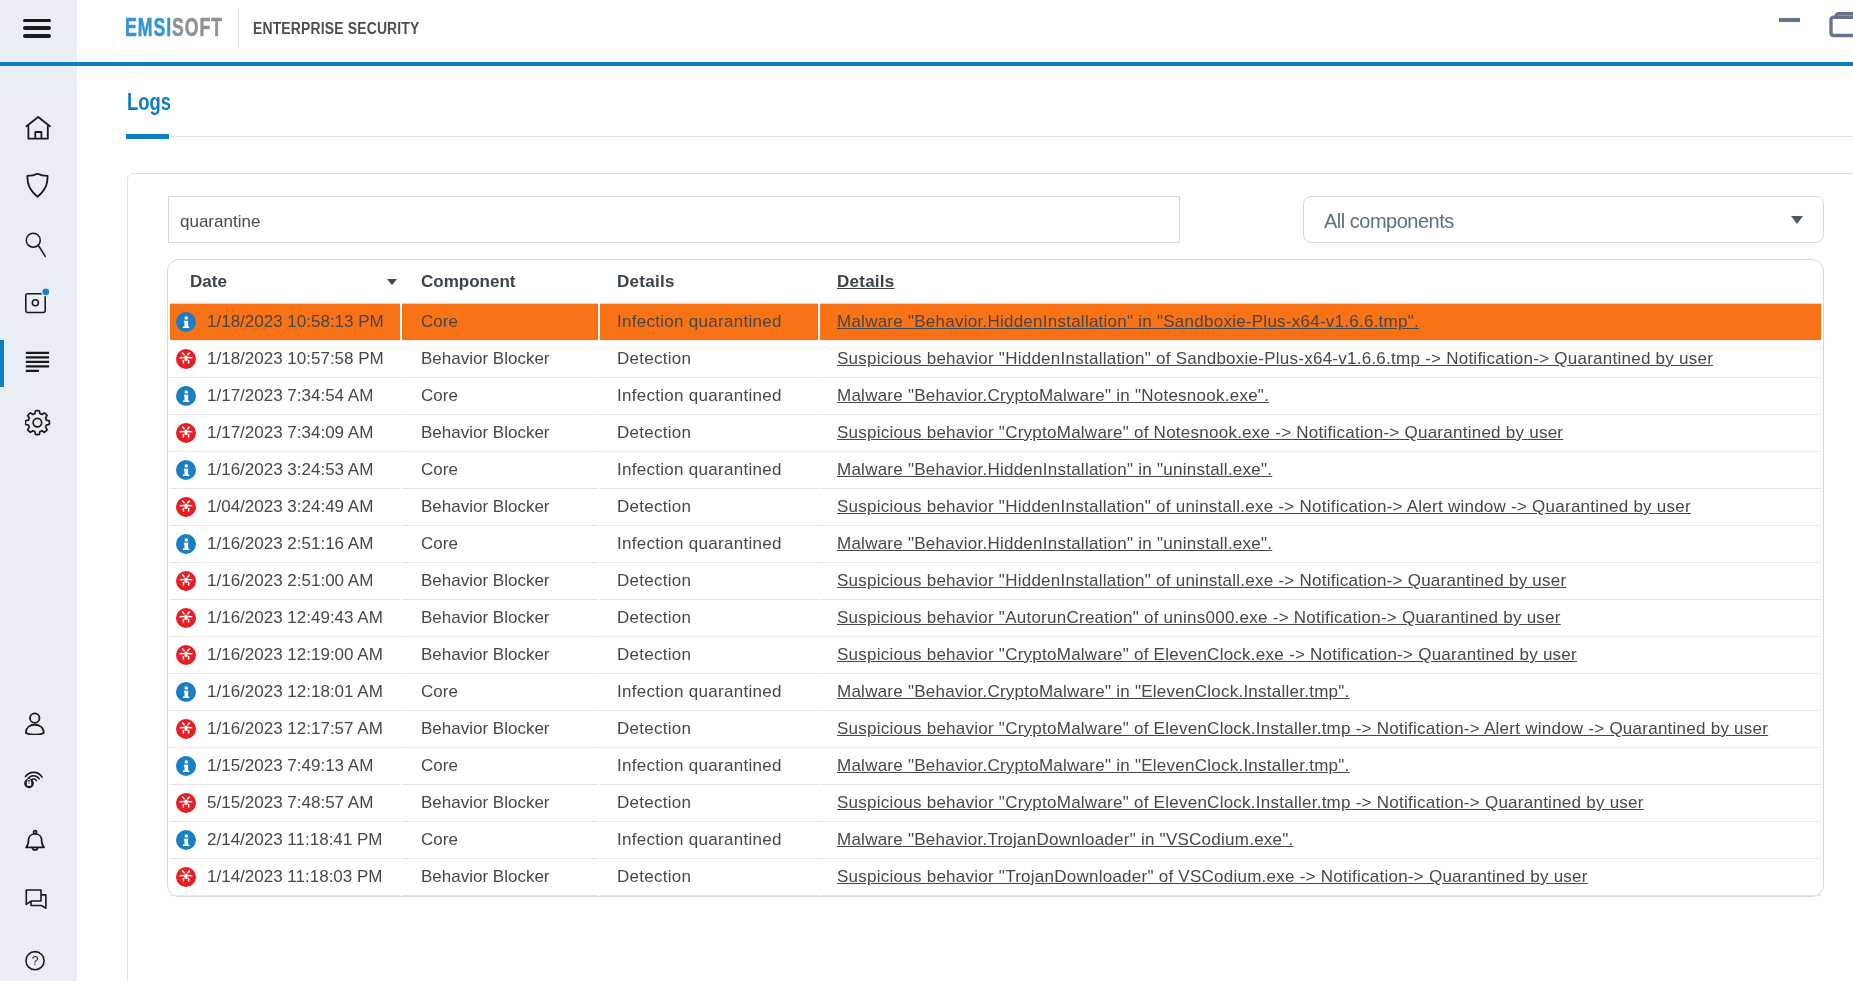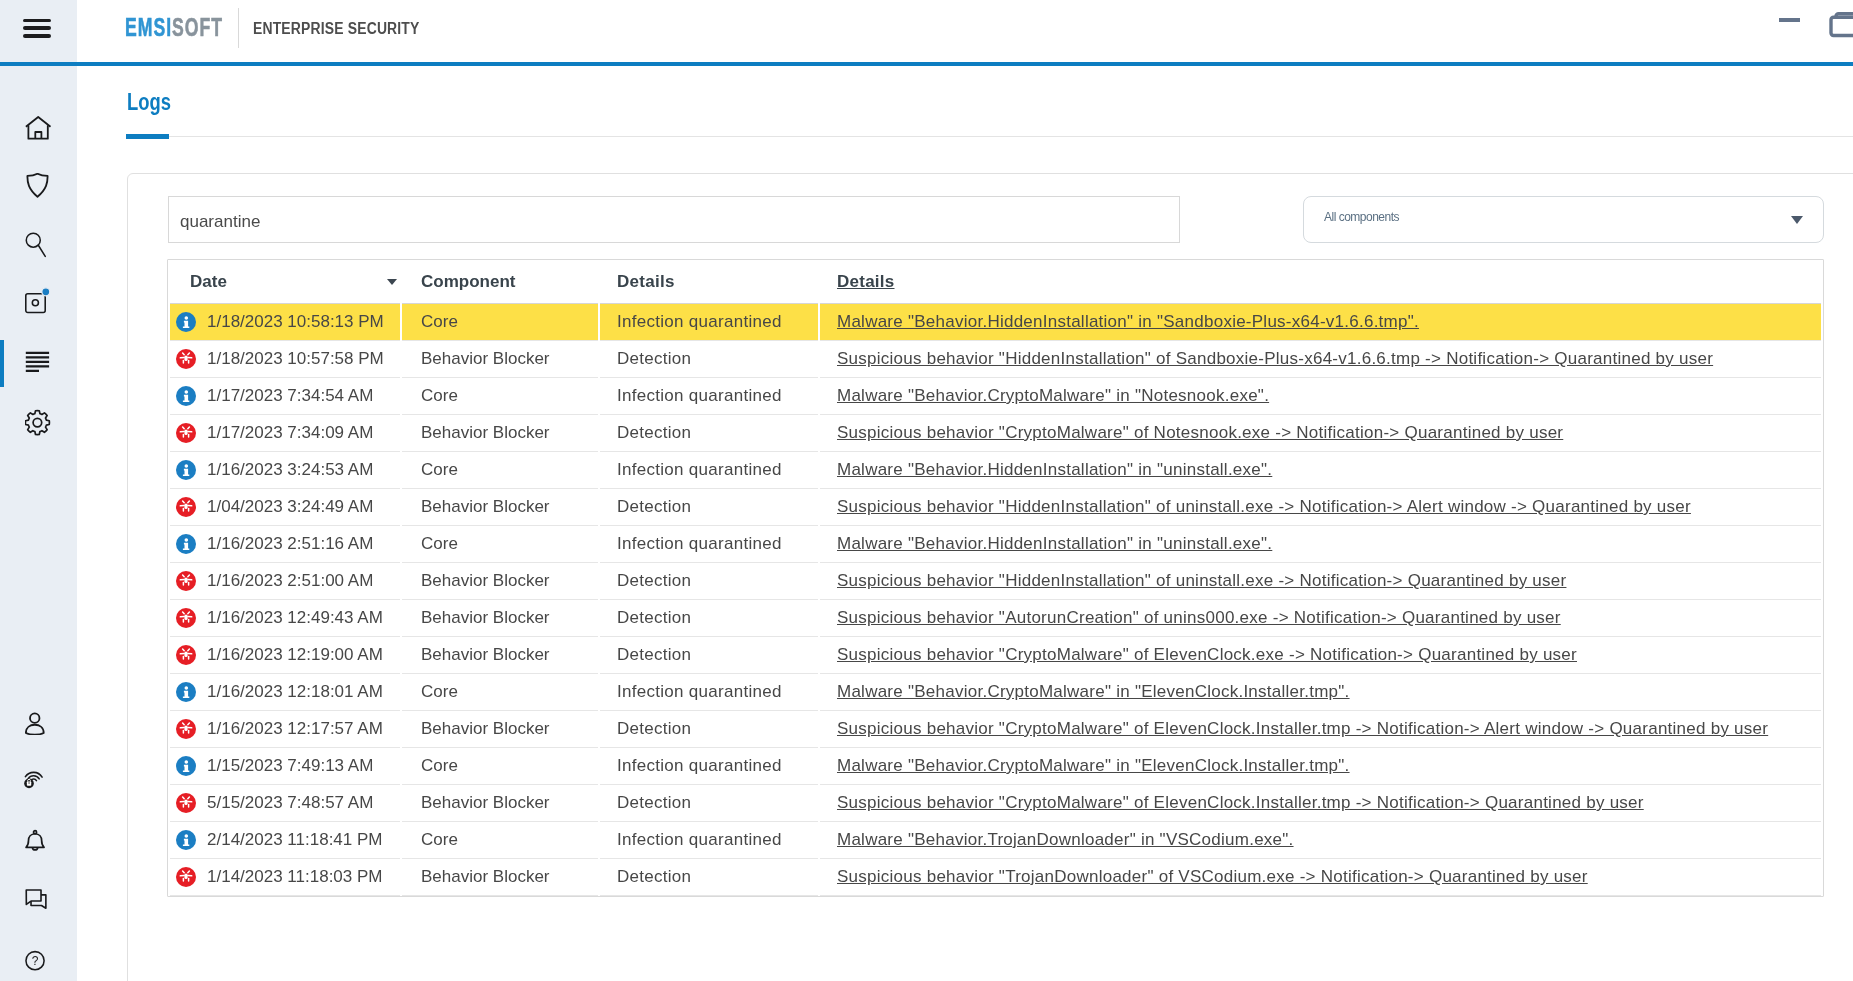--- a/index.html
+++ b/index.html
@@ -37,38 +37,38 @@
   transform:scaleX(0.8); transform-origin:left top; }
 #tabline { position:absolute; left:50px; top:70px; width:1726px; height:1px; background:#e4e4e4; }
 #tabbar { position:absolute; left:49px; top:68px; width:43px; height:5px; background:#0d7dc1; }
 
 #card { position:absolute; left:50px; top:107px; width:1740px; height:1000px;
   border:1px solid #e0e0e0; border-radius:6px; background:#fff; }
 #search { position:absolute; left:40px; top:22px; width:1012px; height:47px;
   border:1px solid #d8d8d8; border-radius:0; font-size:17px; color:#4a4a4a;
   padding:2px 0 0 11px; line-height:45px; }
 #combo { position:absolute; left:1175px; top:22px; width:521px; height:47px;
-  border:1px solid #d5dade; border-radius:8px; font-size:12px; color:#5b7083; }
+  border:1px solid #d5dade; border-radius:8px; font-size:20px; color:#5b7083; }
 #combo .t { position:absolute; left:20px; top:13px; letter-spacing:-0.5px; }
 #combo .car { position:absolute; left:487px; top:19px; width:0; height:0;
   border-left:6.5px solid transparent; border-right:6.5px solid transparent; border-top:8.5px solid #4b596b; }
 
 
 #tbl { position:absolute; left:39px; top:85px; width:1657px; border:1px solid #d9d9d9;
-  border-radius:1px; border-collapse:separate; border-spacing:2px 0; table-layout:fixed;
+  border-radius:12px; border-collapse:separate; border-spacing:2px 0; table-layout:fixed;
   font-size:17px; color:#474747; }
 #tbl col.w1{width:230px;} #tbl col.w2{width:196px;} #tbl col.w3{width:218px;} #tbl col.w4{width:1001px;}
 #tbl th { height:44px; text-align:left; font-size:17px; font-weight:bold; color:#39444c;
   border-bottom:1px solid #d6d6d6; padding:0 0 0 17px; position:relative; }
 #tbl th.h1 { padding-left:20px; }
 #tbl td { height:36px; border-bottom:1px solid #e6e6e6; padding:0 0 0 17px;
   white-space:nowrap; overflow:hidden; }
 #tbl td.c1 { padding:0; }
 .c2 { padding-left:19px !important; } .c3 { letter-spacing:0.28px; } .c4 { letter-spacing:0.25px;text-decoration:underline; }
-#tbl tr.hl td { background:#fde047; }
+#tbl tr.hl td { background:#f97316; }
 .dw { display:flex; align-items:center; height:36px; padding-left:6px; }
 .ic { width:20px; height:20px; margin-right:11px; flex:0 0 20px; }
 .ic svg { width:20px; height:20px; display:block; }
 .dt { white-space:nowrap; }
 .sort { position:absolute; left:217px; top:19px; width:0; height:0;
   border-left:5px solid transparent; border-right:5px solid transparent; border-top:6px solid #3c4650; }
 </style>
 </head>
 <body>
 <div id="app">

